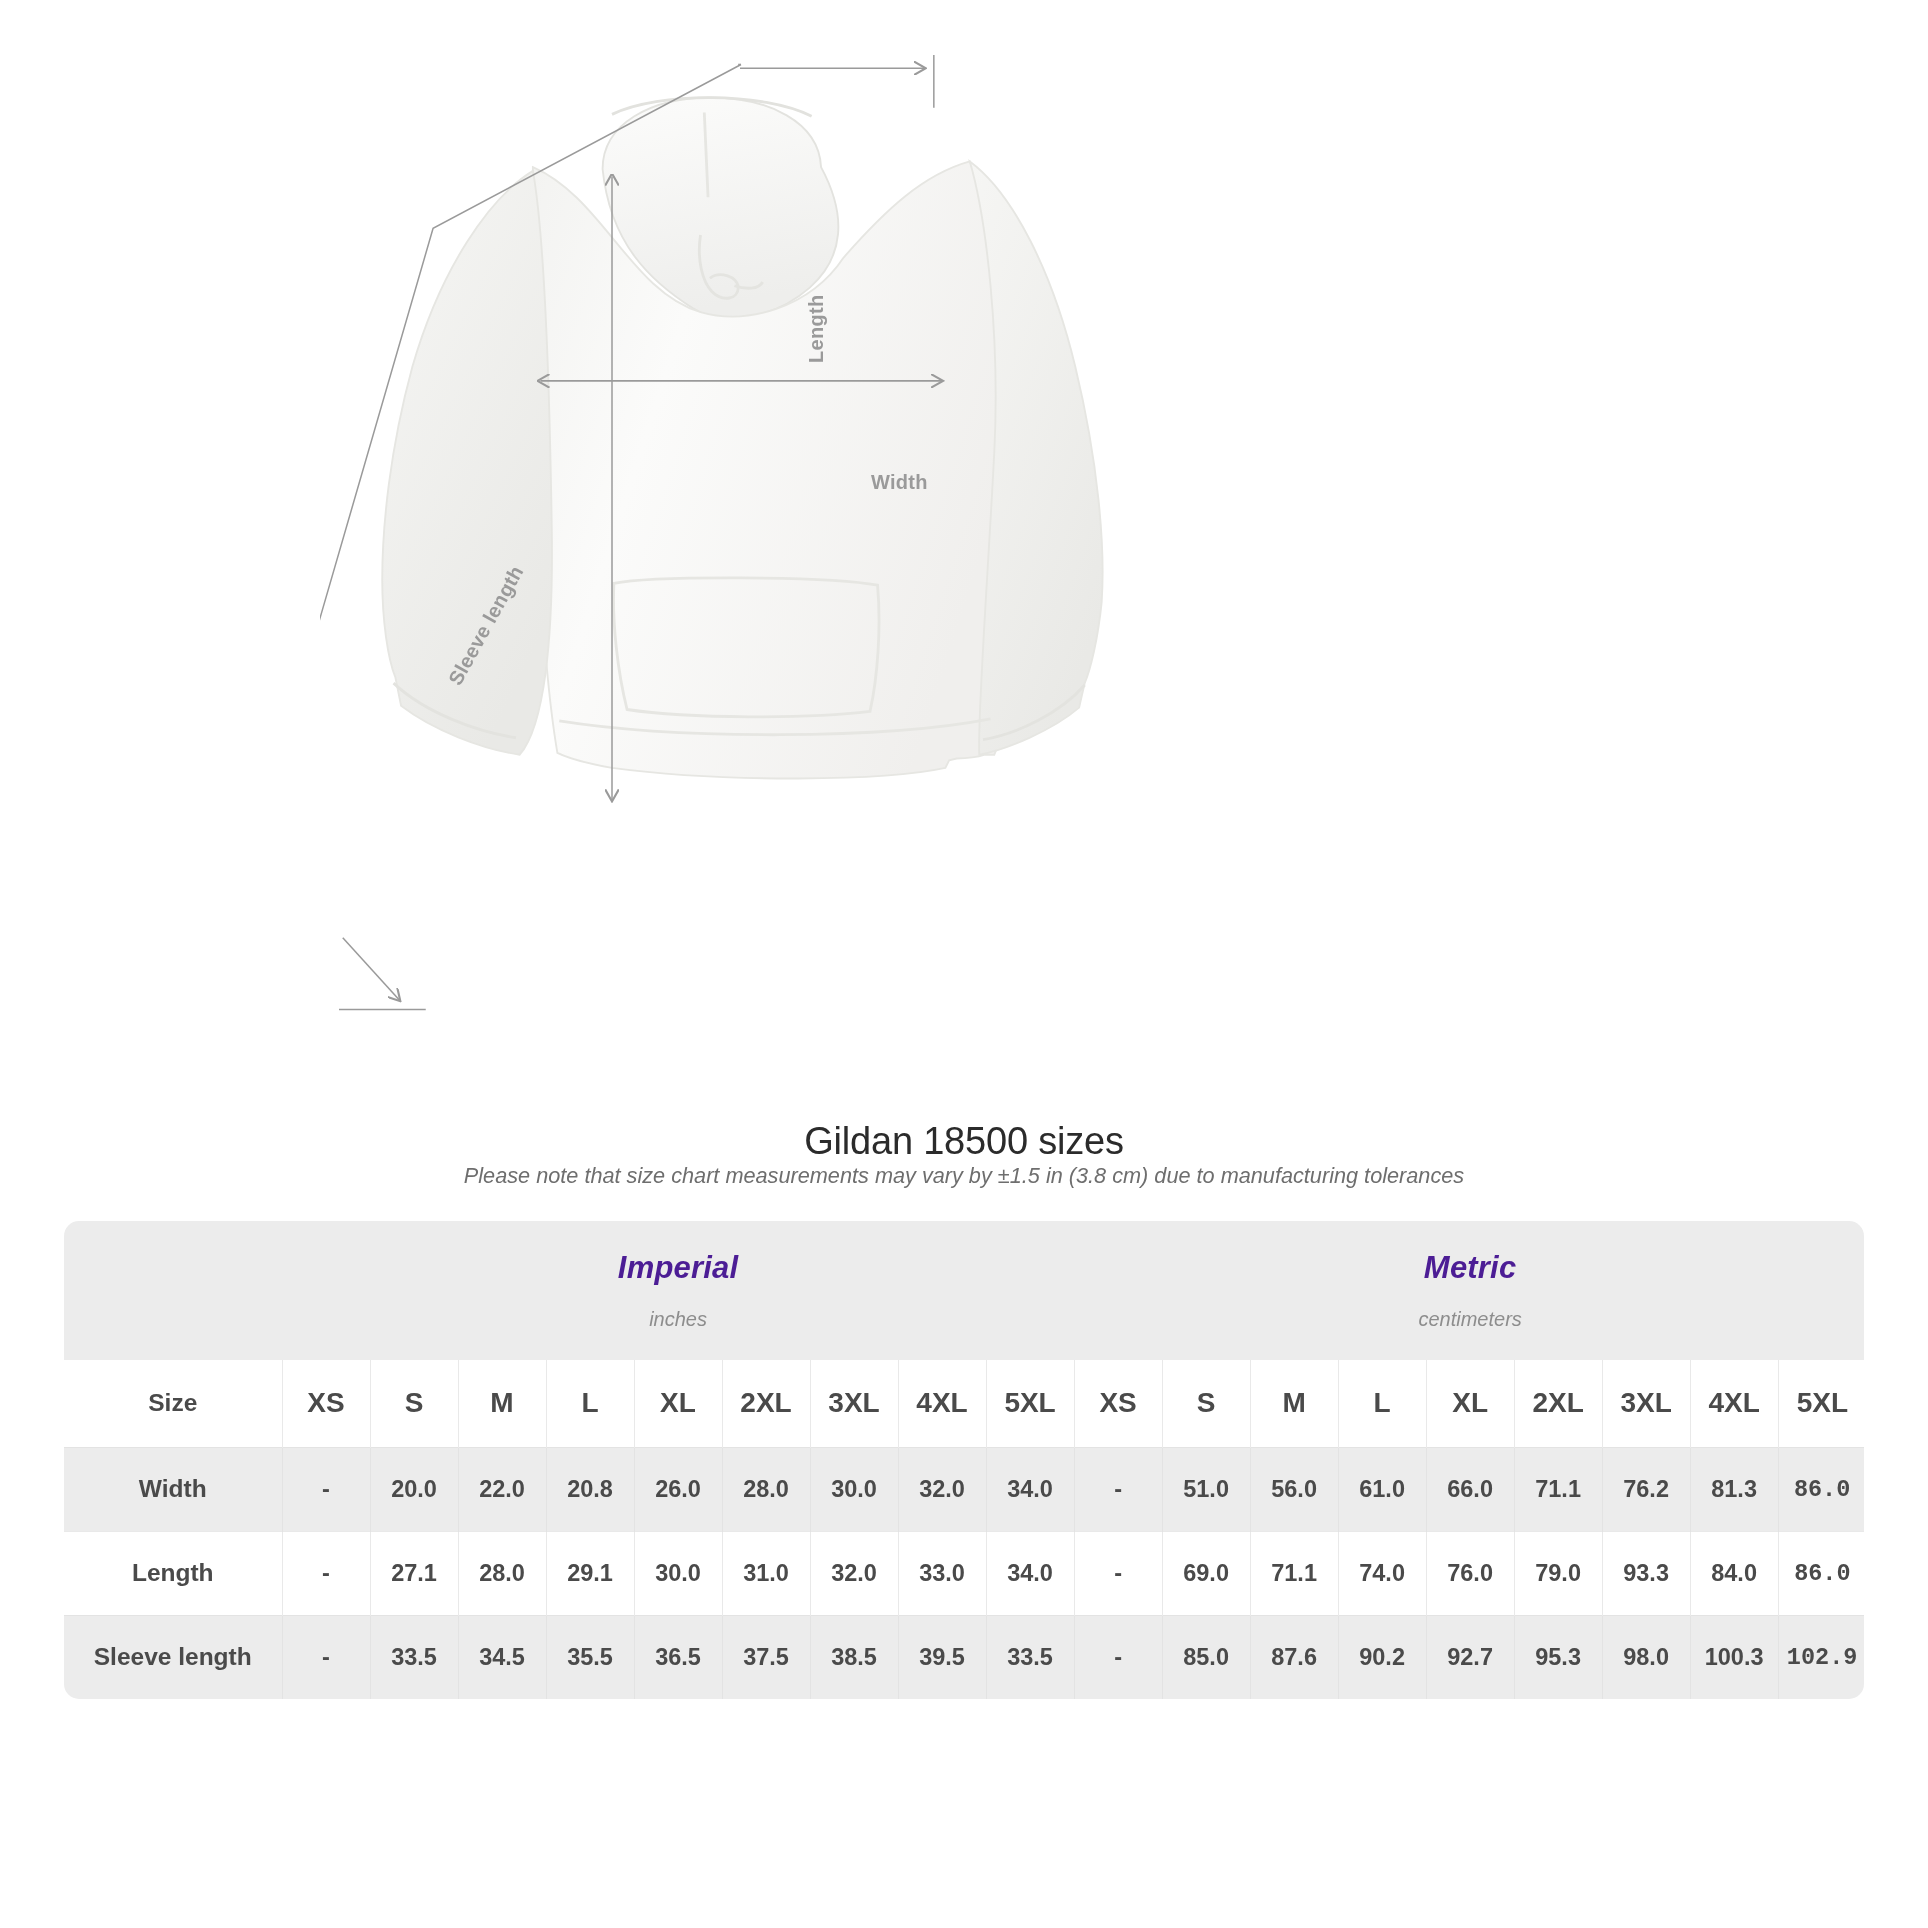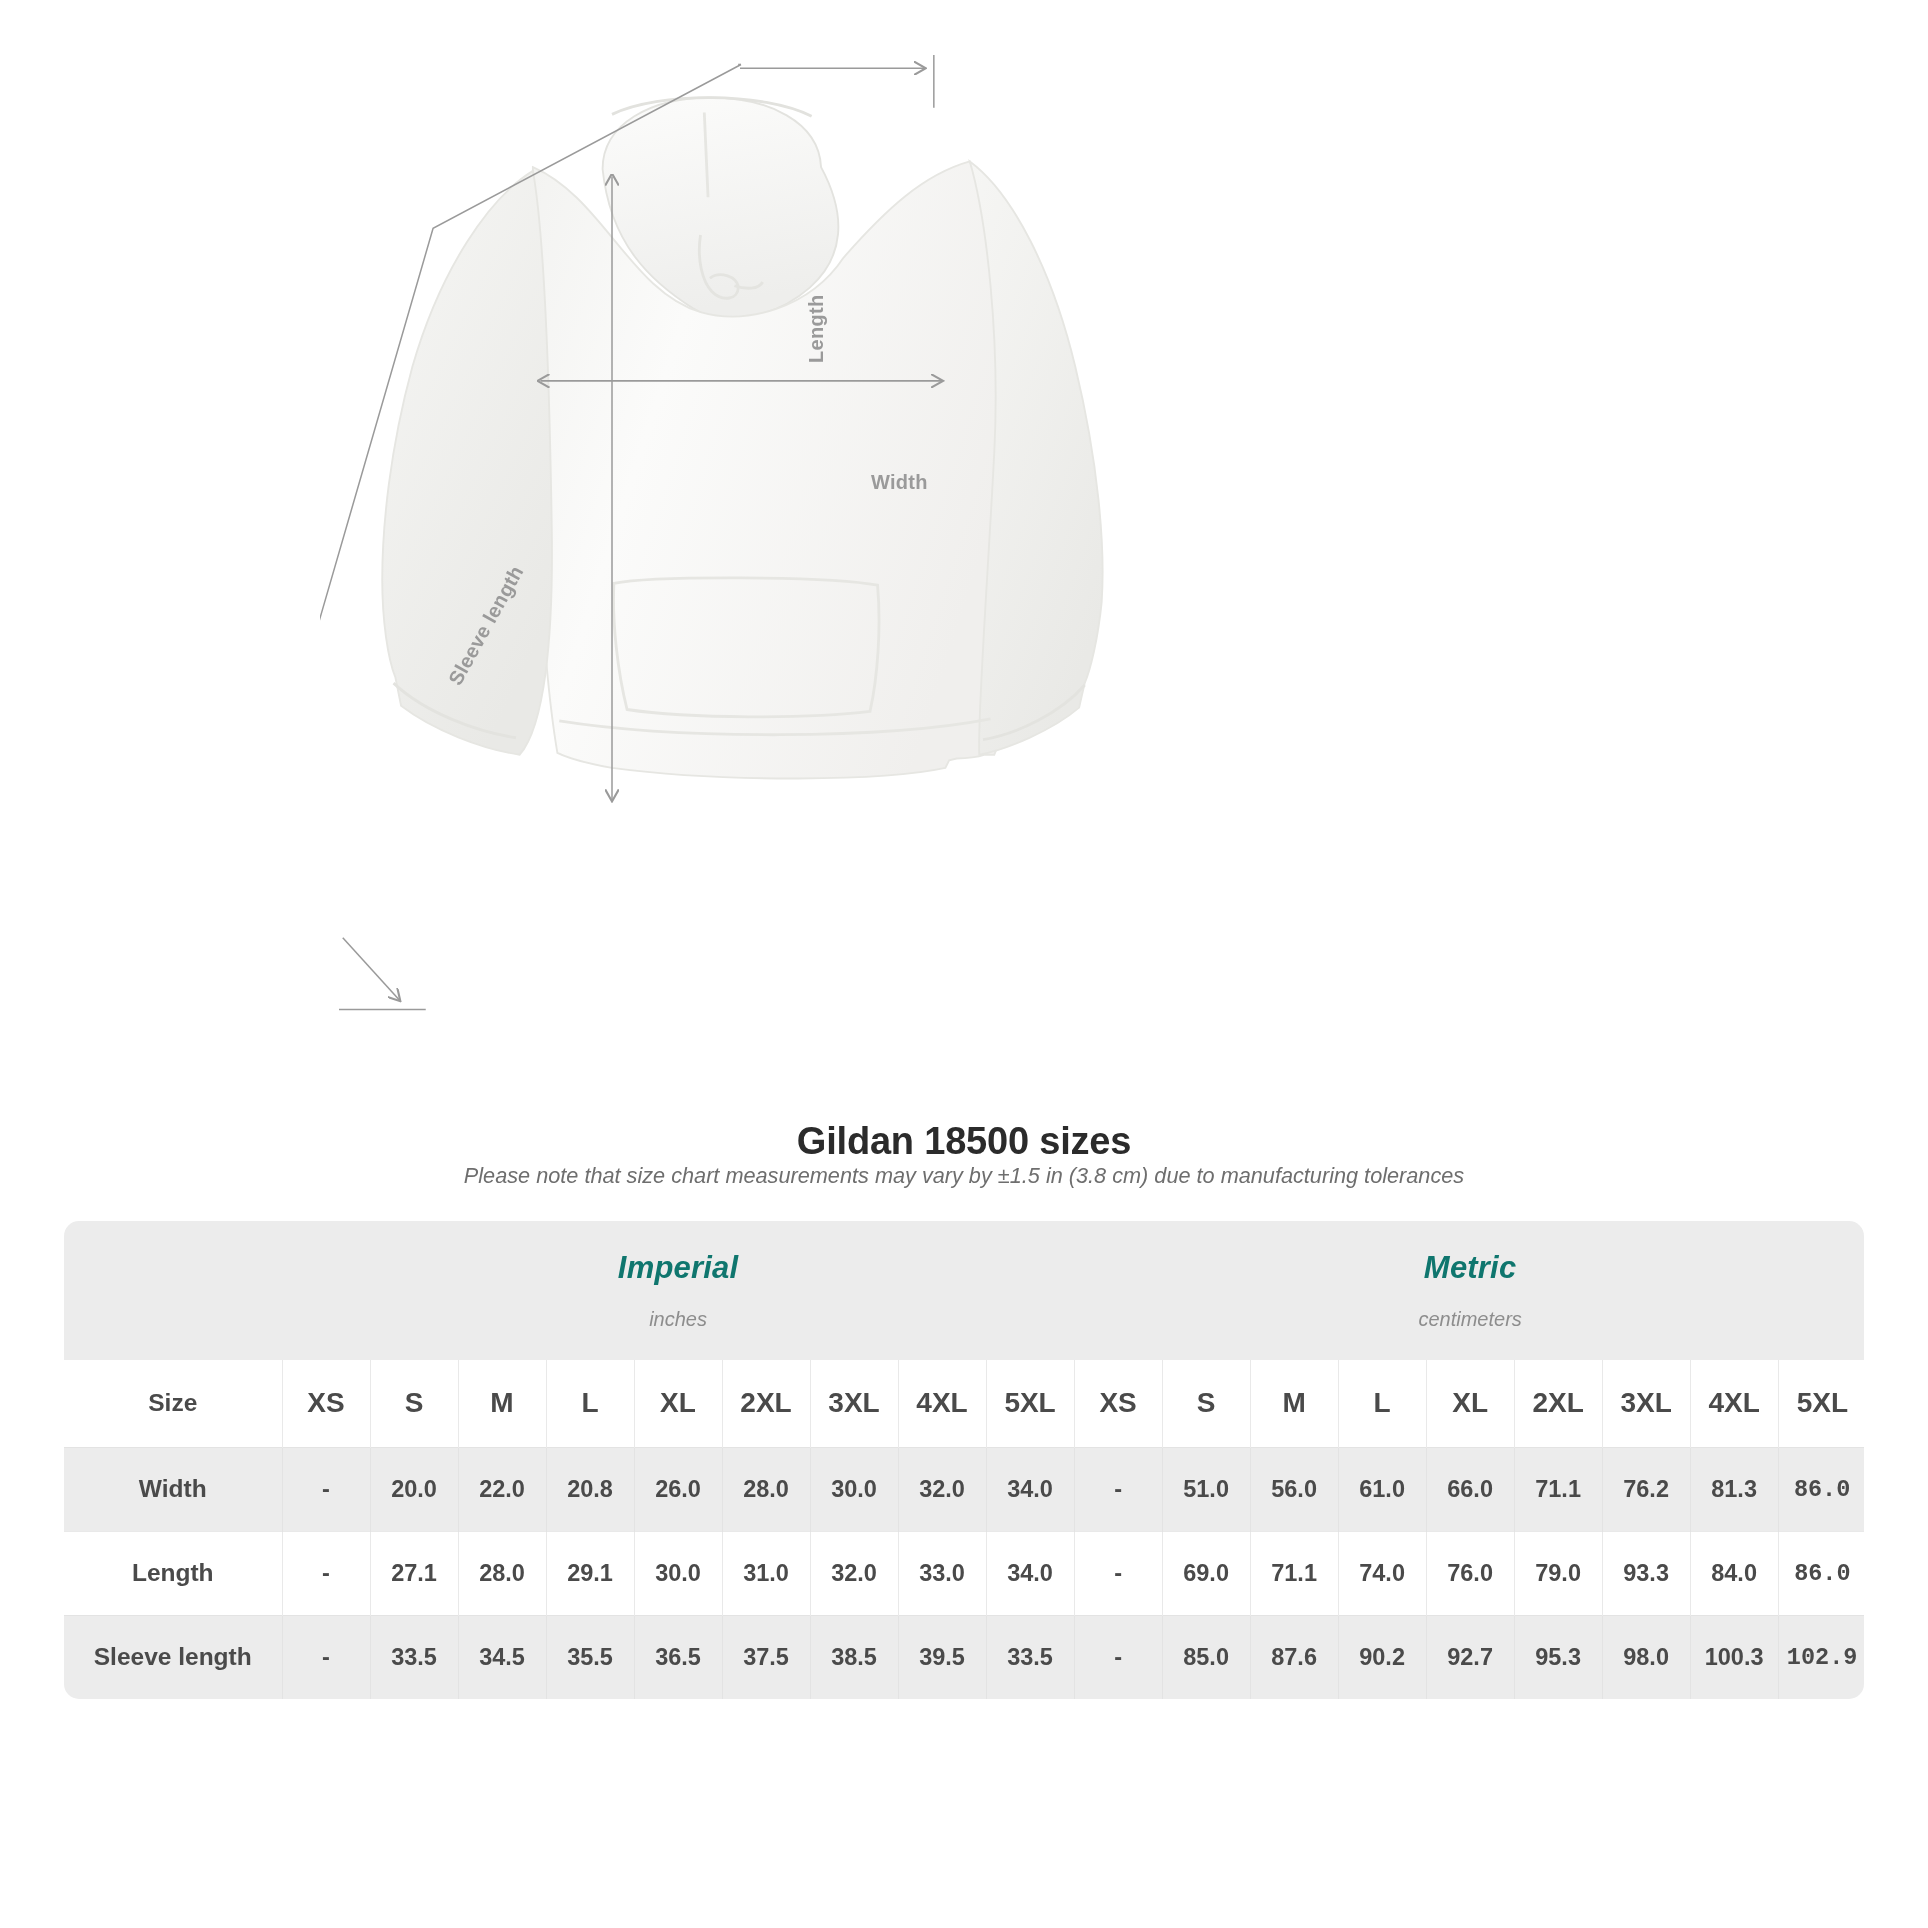--- a/index.html
+++ b/index.html
@@ -69,21 +69,21 @@
     white-space: nowrap;
   }
 
   
   .title-block {
     text-align: center;
     margin-top: 3.8px;
   }
   .chart-title {
     font-size: 38px;
-    font-weight: bold;
+    font-weight: normal;
     color: #2b2b2b;
     letter-spacing: -0.2px;
   }
   .chart-note {
     font-size: 21.7px;
     font-style: italic;
     color: #6e6e6e;
   }
 
   
@@ -107,21 +107,21 @@
 
   .unit-header-cell {
     background: #ececec;
     height: 139px;
     padding: 0;
   }
   .unit-system {
     font-size: 31px;
     font-style: italic;
     font-weight: bold;
-    color: #0f766e;
+    color: #4c1d95;
     letter-spacing: 0.2px;
   }
   .unit-units {
     margin-top: 22px;
     font-size: 20px;
     font-style: italic;
     font-weight: normal;
     color: #8d8d8d;
   }
   .corner-cell {

